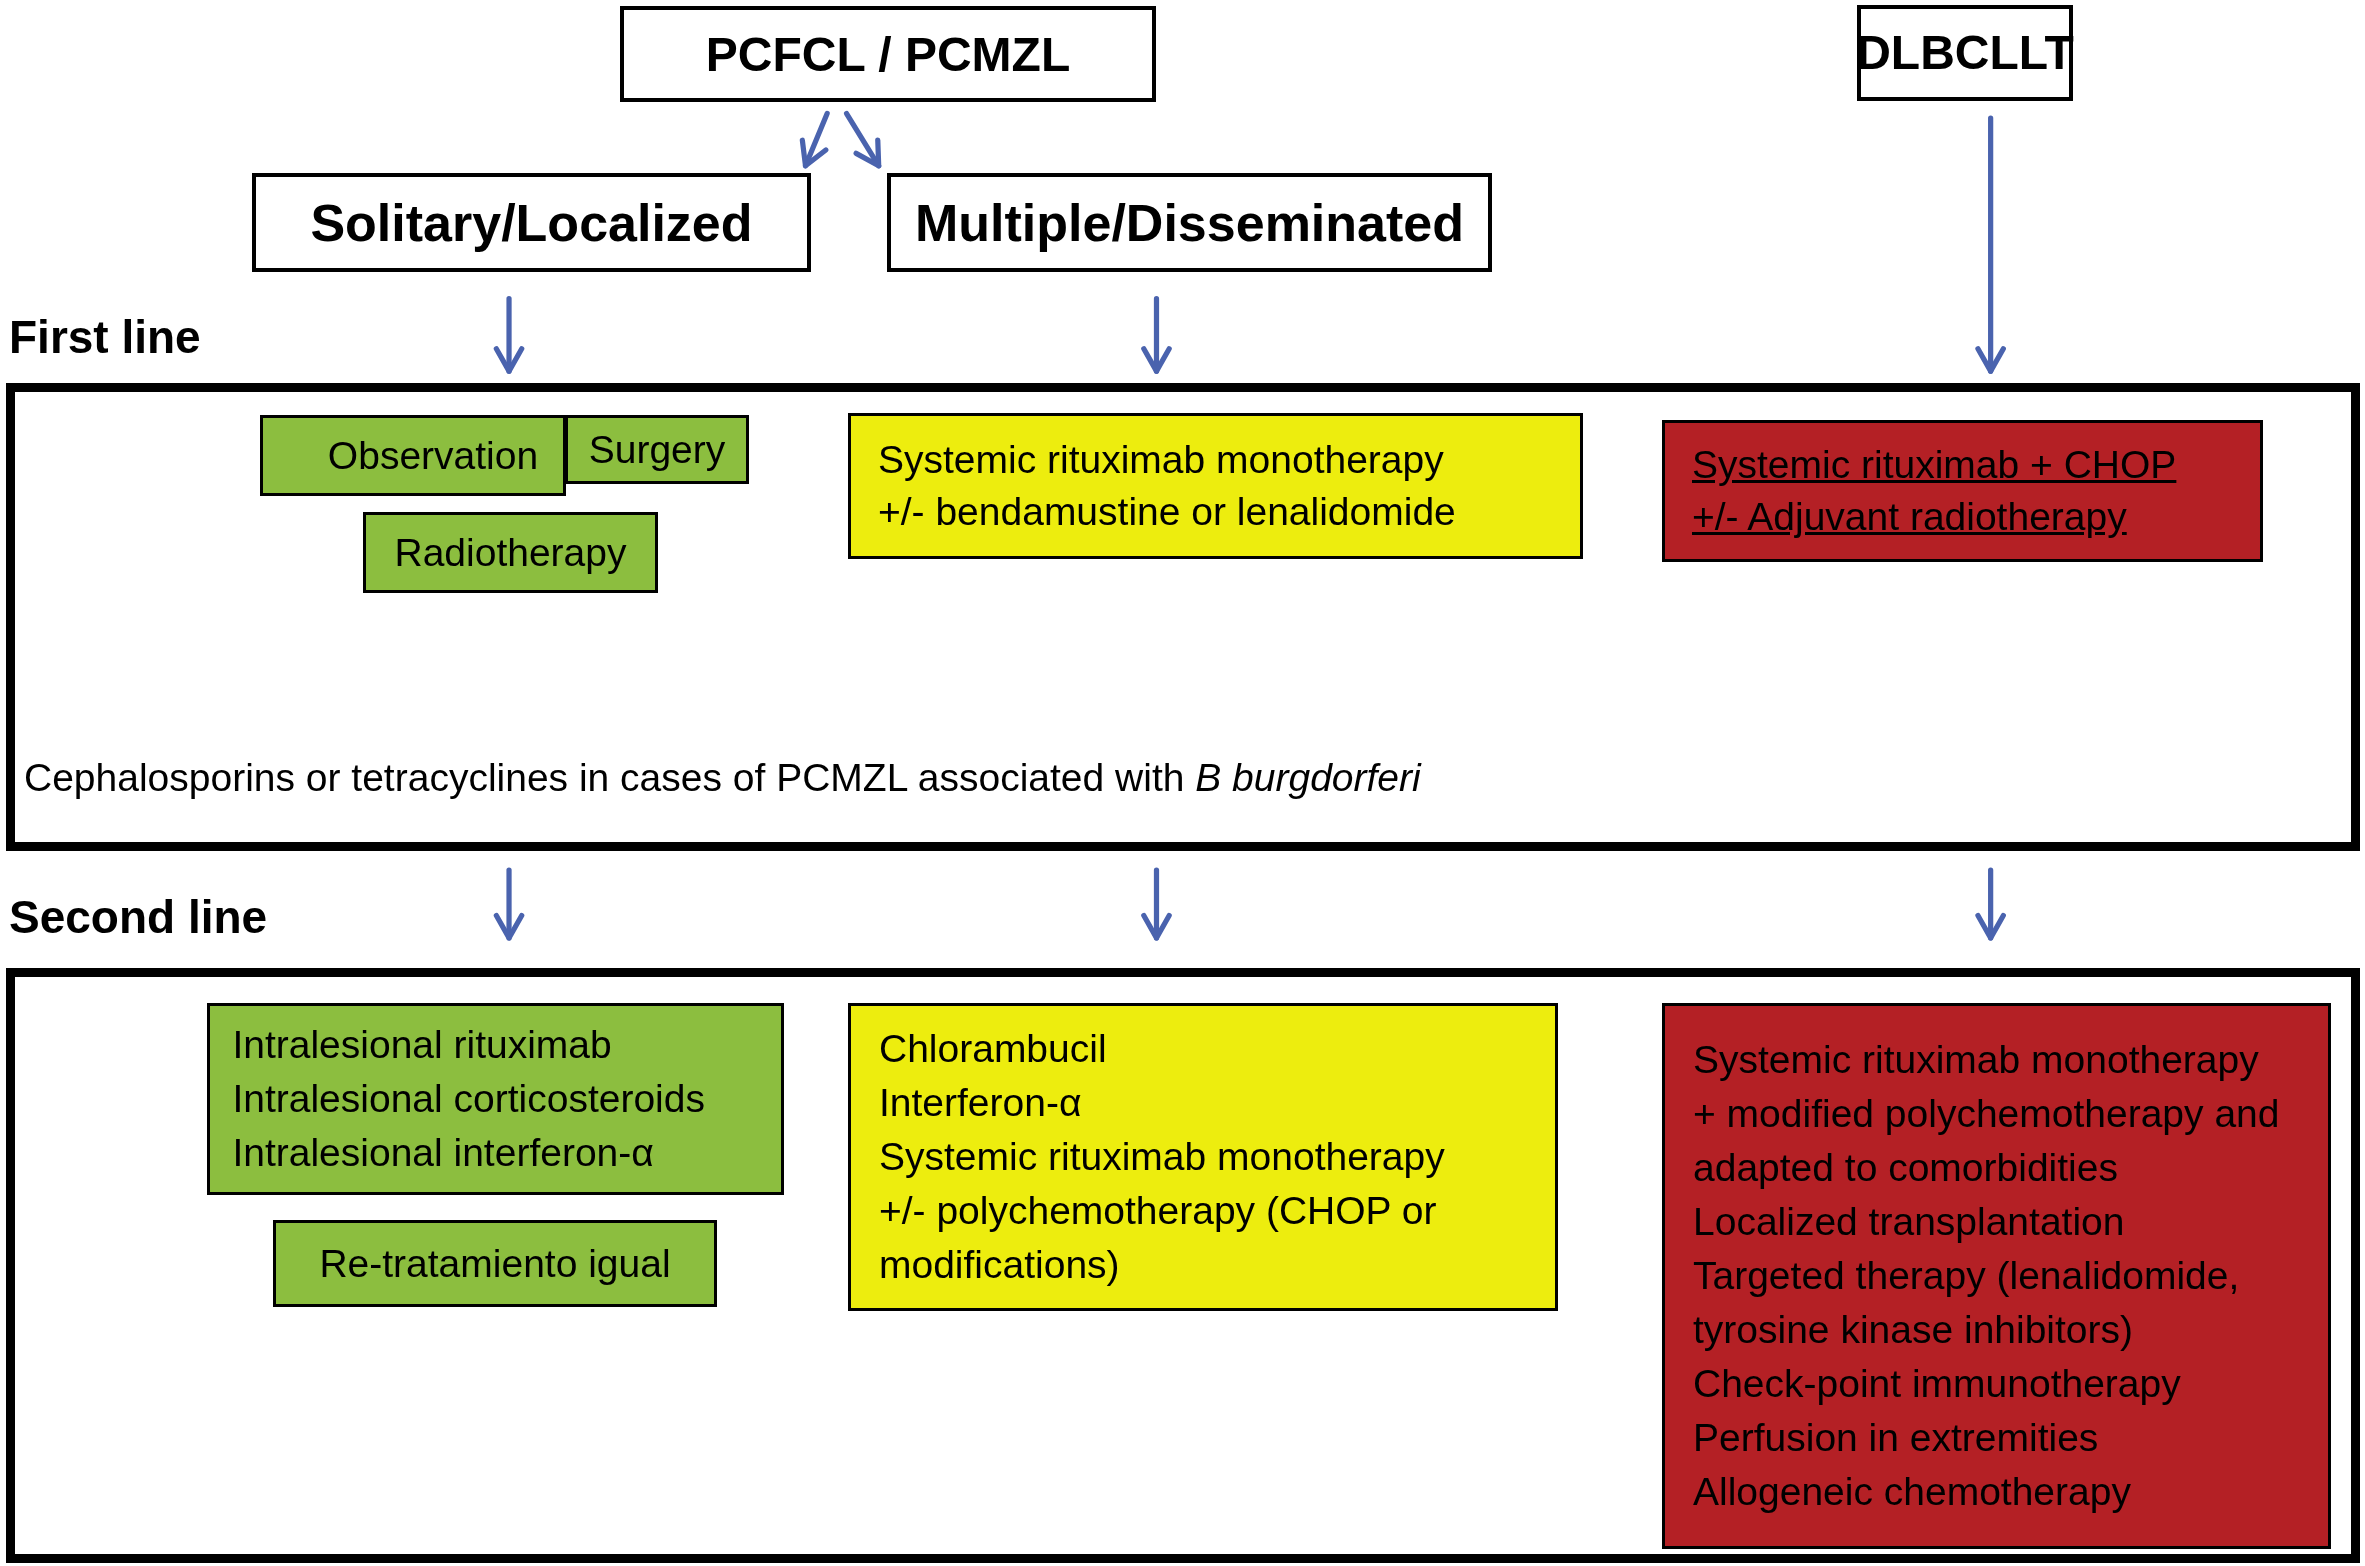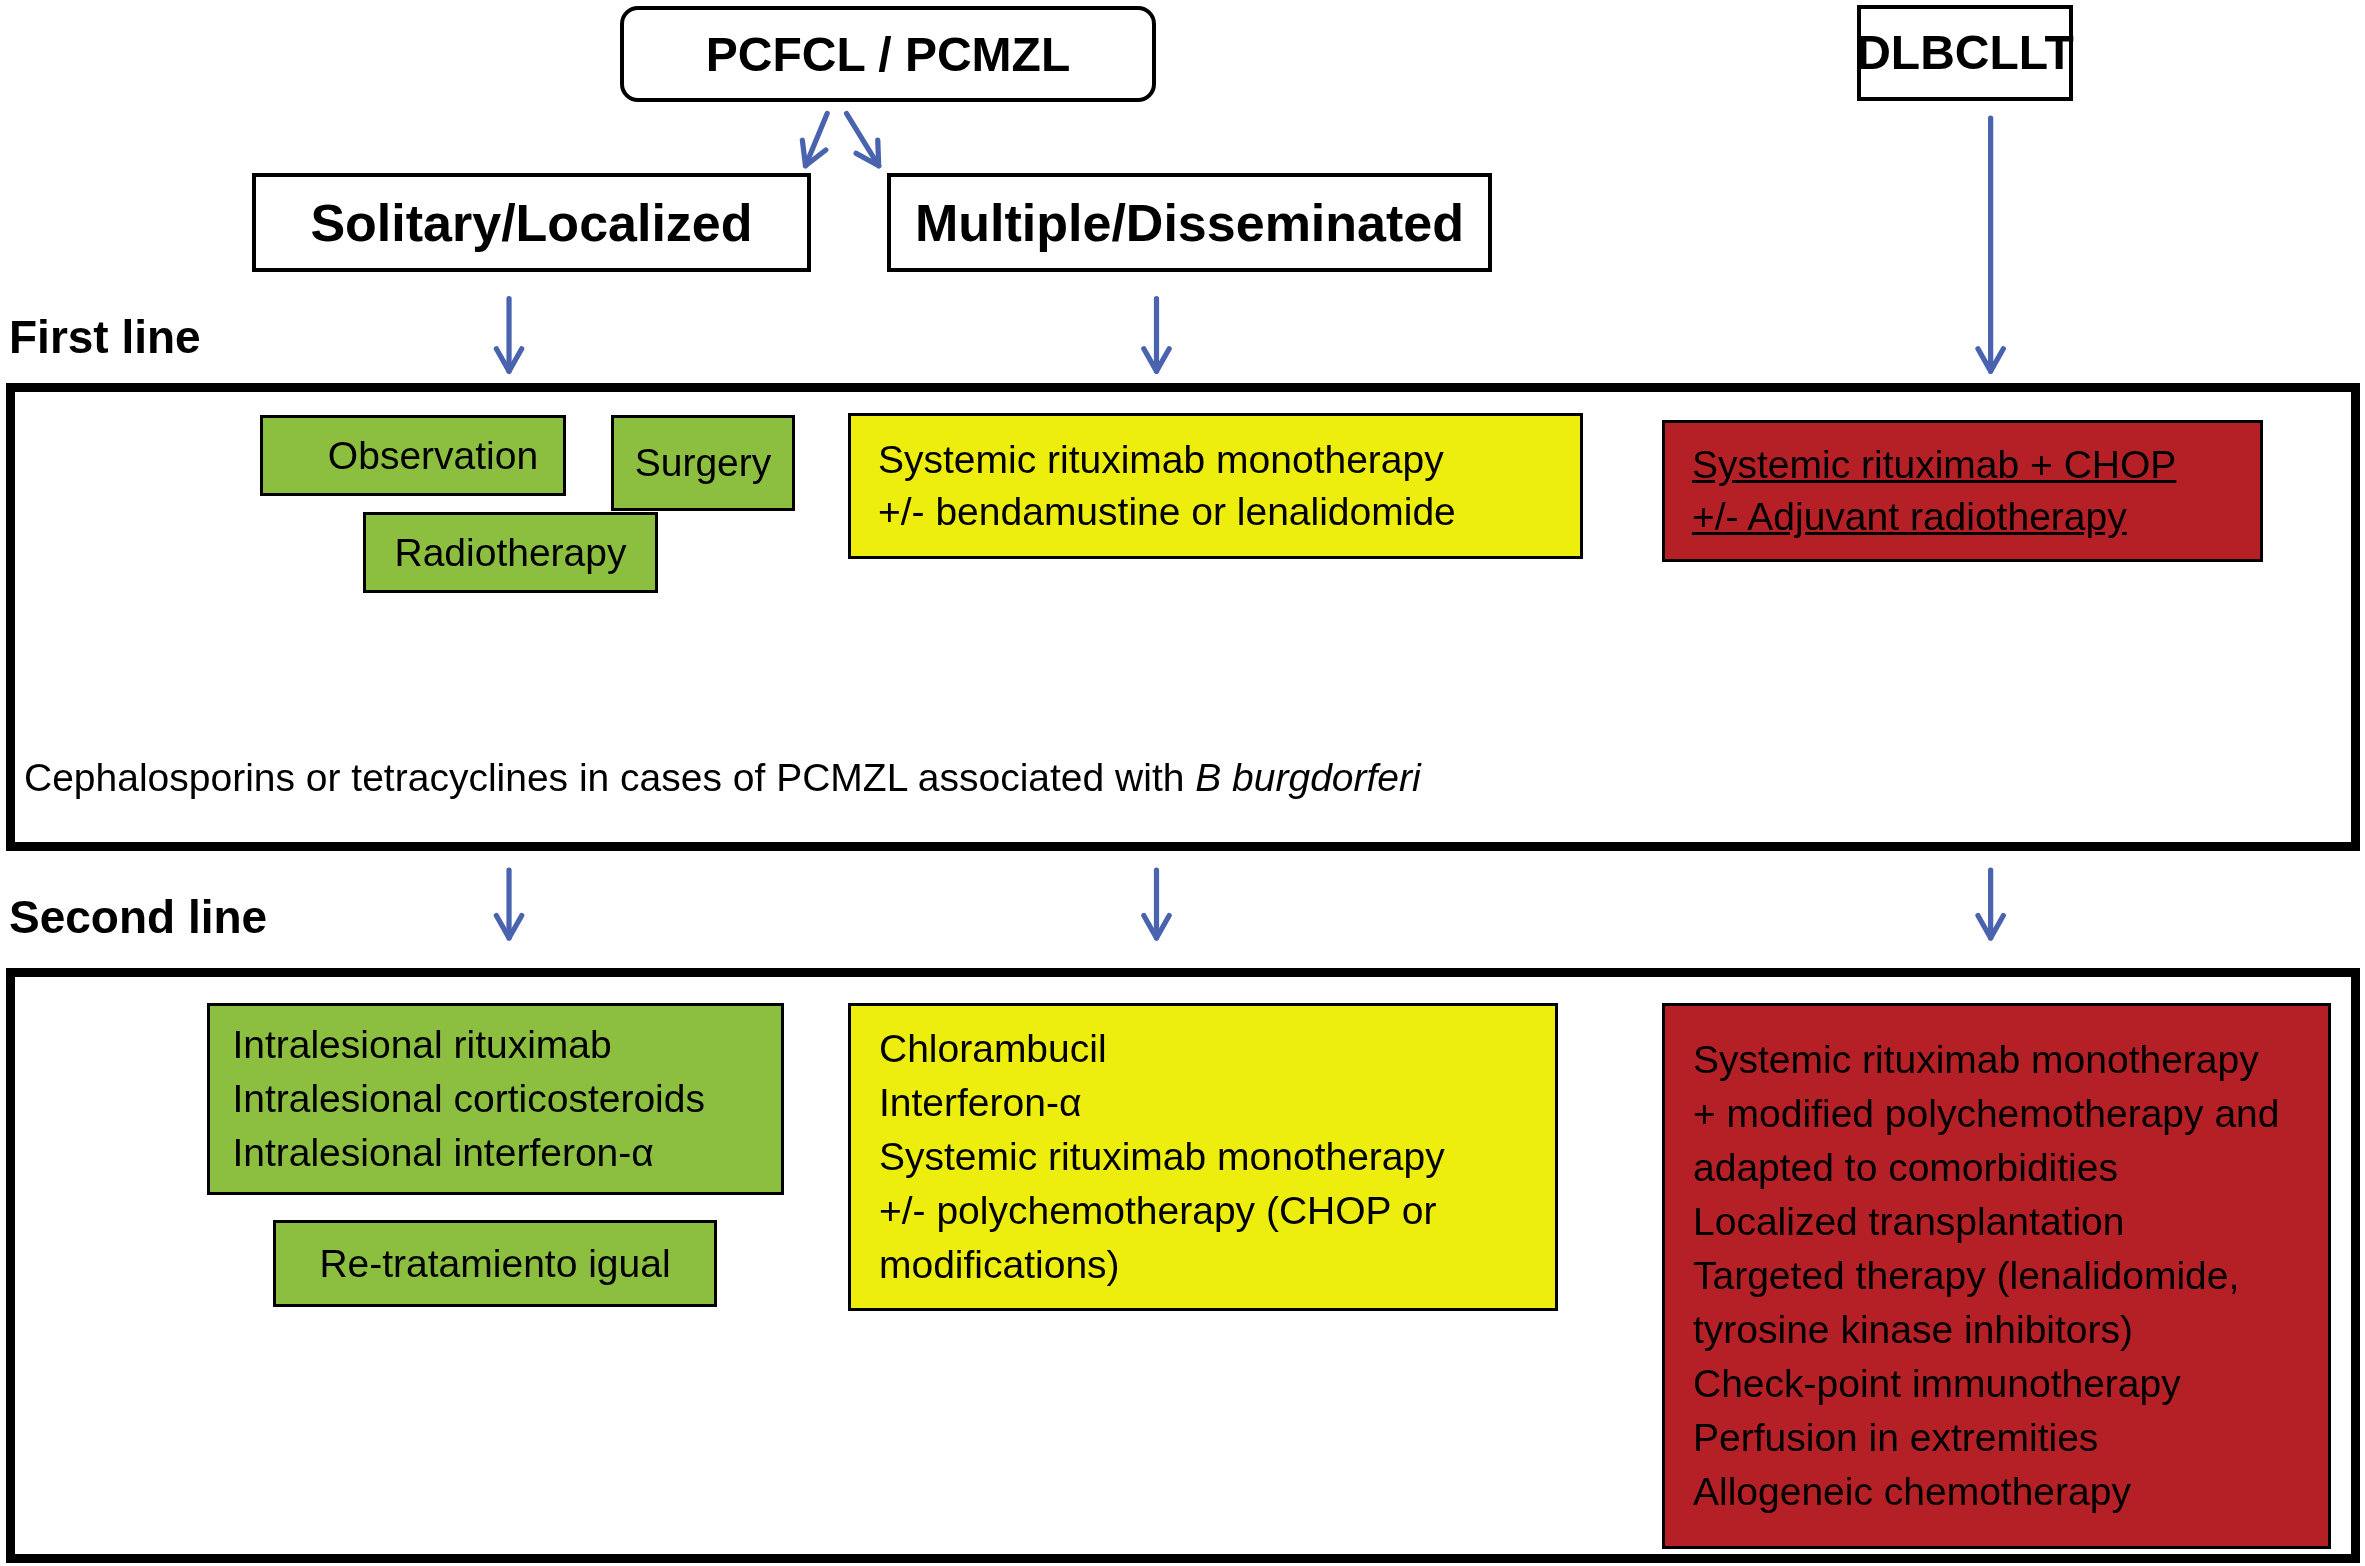--- a/index.html
+++ b/index.html
@@ -78,21 +78,21 @@
     <line class="arrow" x1="1107" y1="152" x2="1078" y2="222" marker-end="url(#head)"></line>
     <line class="arrow" x1="1133" y1="152" x2="1176" y2="222" marker-end="url(#head)"></line>
     <line class="arrow" x1="681" y1="400" x2="681" y2="497" marker-end="url(#head)"></line>
     <line class="arrow" x1="1548" y1="400" x2="1548" y2="497" marker-end="url(#head)"></line>
     <line class="arrow" x1="2665" y1="158" x2="2665" y2="497" marker-end="url(#head)"></line>
     <line class="arrow" x1="681" y1="1165" x2="681" y2="1256" marker-end="url(#head)"></line>
     <line class="arrow" x1="1548" y1="1165" x2="1548" y2="1256" marker-end="url(#head)"></line>
     <line class="arrow" x1="2665" y1="1165" x2="2665" y2="1256" marker-end="url(#head)"></line>
   </svg>
 
-  <div class="abs wbox root" style="left:620px;top:6px;width:536px;height:96px;border-radius:18px;">
+  <div class="abs wbox root" style="left:620px;top:6px;width:536px;height:96px;">
     <span>PCFCL / PCMZL</span>
   </div>
 
   <div class="abs wbox root" style="left:1857px;top:4.5px;width:216px;height:96px;">
     <span>DLBCLLT</span>
   </div>
 
   <div class="abs wbox branch" style="left:252px;top:173px;width:559px;height:99px;">
     <span>Solitary/Localized</span>
   </div>
@@ -102,21 +102,21 @@
   </div>
 
   <div class="abs section-label" style="left:9px;top:310px;">First line</div>
 
   <div class="abs container" style="left:6px;top:383px;width:2354px;height:468px;"></div>
 
   <div class="abs tbox green center" style="left:260px;top:415px;width:306px;height:81px;padding-left:40px;">
     <div class="line">Observation</div>
   </div>
 
-  <div class="abs tbox green center" style="left:611px;top:415px;width:184px;height:96px;">
+  <div class="abs tbox green center" style="left:565px;top:415px;width:184px;height:69px;">
     <div class="line">Surgery</div>
   </div>
 
   <div class="abs tbox green center" style="left:363px;top:512px;width:295px;height:81px;">
     <div class="line">Radiotherapy</div>
   </div>
 
   <div class="abs tbox yellow left" style="left:848px;top:413px;width:735px;height:146px;padding-left:27px;line-height:52px;">
     <div class="line">Systemic rituximab monotherapy</div>
     <div class="line">+/- bendamustine or lenalidomide</div>

